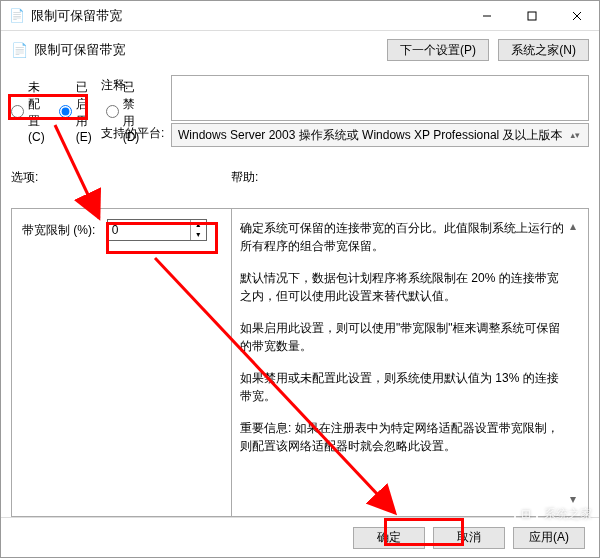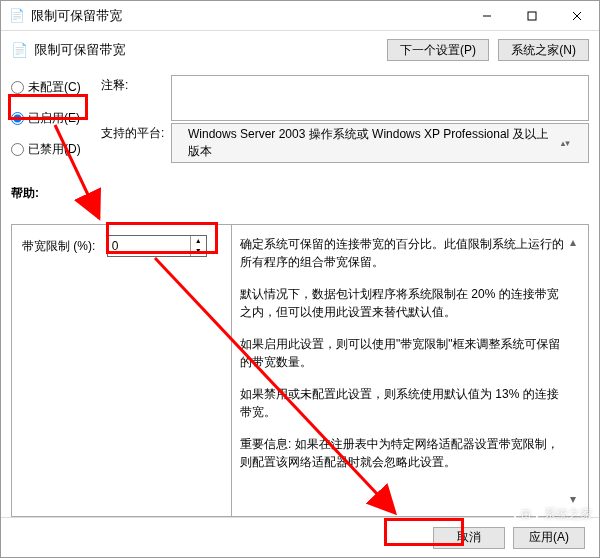--- a/index.html
+++ b/index.html
@@ -10,31 +10,31 @@
   .titlebar .title { flex: 1; font-size: 13px; }
   .tbtns { display: flex; }
   .tbtn { width: 45px; height: 28px; display: flex; align-items: center; justify-content: center; }
   .tbtn svg { stroke: #000; stroke-width: 1; }
   .header-row { padding: 8px 10px; display: flex; align-items: center; justify-content: space-between; }
   .header-row .hicon { font-size: 14px; margin-right: 6px; }
   .header-row .htitle { font-size: 13px; }
   .navbtn { border: 1px solid #aaa; background: #e7e7e7; height: 22px; padding: 0 12px; margin-left: 6px; font-size: 12px; line-height: 20px; }
   .body { flex: 1; display: flex; flex-direction: column; padding: 6px 10px 0 10px; position: relative; }
   .toprow { display: flex; align-items: flex-start; }
-  .radios { width: 90px; display: flex; flex-direction: column; gap: 14px; padding-top: 4px; }
+  .radios { width: 90px; display: flex; flex-direction: row; gap: 14px; padding-top: 4px; }
   .radio { display: flex; align-items: center; gap: 4px; }
   .radio input { margin: 0; }
   .rightcol { flex: 1; }
   .field-row { display: flex; margin-bottom: 2px; }
   .field-label { width: 70px; padding-top: 2px; }
   .comment-box { flex: 1; height: 46px; border: 1px solid #aaa; background: #fff; }
-  .platform-box { flex: 1; height: 40px; border: 1px solid #aaa; background: #f5f5f5; padding: 4px 16px; display:flex; justify-content:space-between; align-items:center;}
+  .platform-box { flex: 1; height: 24px; border: 1px solid #aaa; background: #f5f5f5; padding: 4px 6px; display:flex; justify-content:space-between; align-items:center;}
   .row2 { display: flex; margin-top: 20px; }
   .options-label { width: 220px; }
-  .help-label { flex: 1; font-weight: bold; }
+  .help-label { flex: 1; }
   .row3 { display: flex; margin-top: 22px; flex: 1; }
   .leftpanel { width: 220px; padding-top: 6px; position: relative; border: 1px solid #aaa; border-right:none; padding:10px;}
   .spinlabel { display: inline-block; }
   .spinwrap { display: inline-block; border: 1px solid #666; width: 100px; height: 22px; position: relative; margin-left: 8px; background:#fff;}
   .spinwrap input { border: none; width: 82px; height: 20px; padding: 0 4px; outline: none; }
   .spinbtns { position: absolute; right: 0; top: 0; width: 16px; height: 20px; border-left: 1px solid #999; display:flex; flex-direction:column;}
   .spinbtns div{flex:1; display:flex; align-items:center; justify-content:center; font-size:8px; line-height:8px;}
   .helppanel { flex: 1; border: 1px solid #aaa; background: #fff; padding: 10px 8px; overflow: hidden; display:flex; justify-content:space-between;}
   .helppanel p { margin: 0 0 14px 0; line-height: 1.5; }
   .footer { height: 40px; display: flex; align-items: center; justify-content: flex-end; padding: 0 14px; gap: 8px; border-top: 1px solid #ddd; }
@@ -110,20 +110,21 @@
           <div class="field-label">支持的平台:</div>
           <div class="platform-box">
             <span>Windows Server 2003 操作系统或 Windows XP Professional 及以上版本</span>
             <div class="sbar">▴▾</div>
           </div>
         </div>
       </div>
     </div>
 
     <div class="row2">
+      <div class="options-label">选项:</div>
       <div class="help-label">帮助:</div>
     </div>
 
     <div class="row3">
       <div class="leftpanel">
         <span class="spinlabel">带宽限制 (%):</span>
         <span class="spinwrap">
           <input value="0" style="">
           <div class="spinbtns">
             <div>▴</div>
@@ -141,20 +142,21 @@
         </div>
         <div class="sbar" style="height:100%">
             <span>▴</span>
             <span>▾</span>
           </div>
       </div>
     </div>
   </div>
 
   <div class="footer">
+    <button class="btn">确定</button>
     <button class="btn">取消</button>
     <button class="btn">应用(A)</button>
   </div>
 </div>
 
 <div class="hl" style="left:8px; top:94px; width:80px; height:26px;"></div>
 <div class="hl" style="left:106px; top:222px; width:112px; height:32px;"></div>
 <div class="hl" style="left:384px; top:518px; width:80px; height:28px;"></div>
 
 <svg class="overlay">

